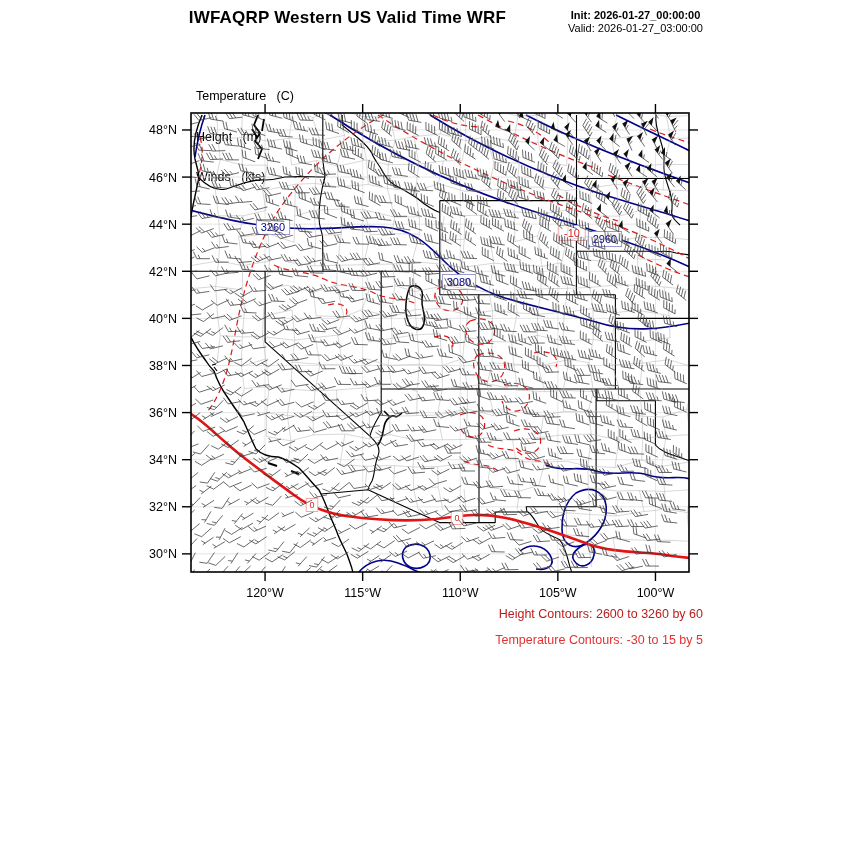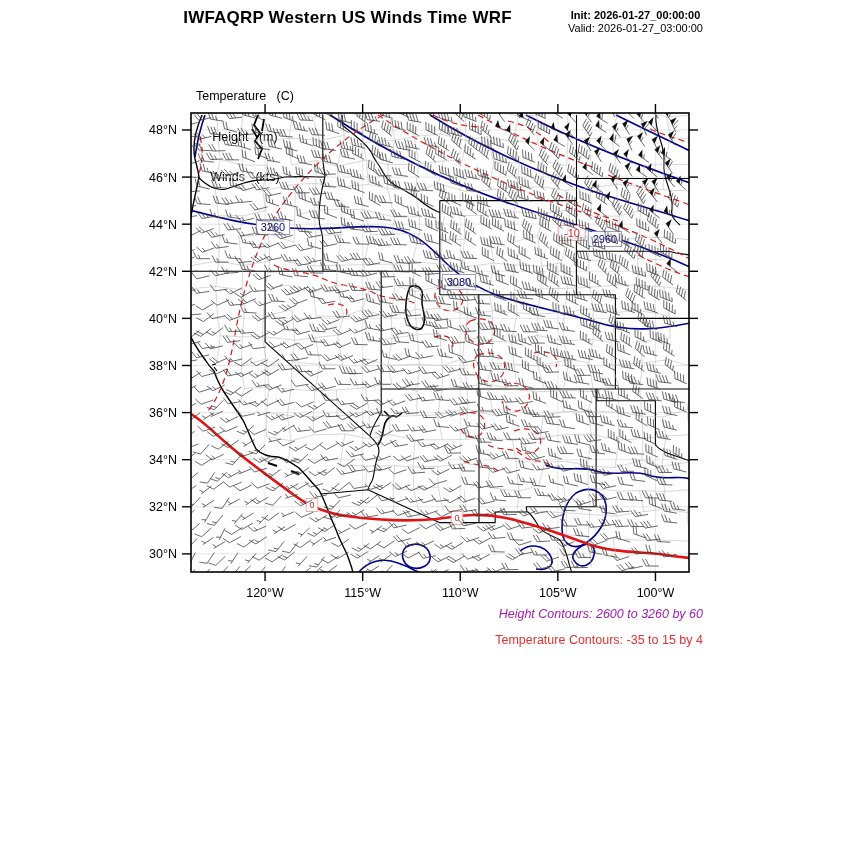--- a/index.html
+++ b/index.html
@@ -1,31 +1,31 @@
 <!DOCTYPE html>
 <html><head>
 <meta charset="utf-8">
 <style>
   html,body{margin:0;padding:0;background:#ffffff;width:850px;height:850px;overflow:hidden;
     font-family:"Liberation Sans","DejaVu Sans",sans-serif;color:#000;}
   .abs{position:absolute;}
   #title{left:150px;top:8px;width:395px;text-align:center;font-size:17px;font-weight:bold;letter-spacing:.2px;}
   #initvalid{right:147px;top:9px;text-align:center;font-size:11px;line-height:13px;}
   #initvalid .init{font-weight:bold;}
-  #legend{left:196px;top:63px;font-size:12.5px;line-height:13.5px;white-space:pre;text-align:center;}
+  #legend{left:196px;top:63px;font-size:12.5px;line-height:13.5px;white-space:pre;}
   #cap-height{right:147px;top:607px;font-size:12.5px;font-weight:500;}
   #cap-temp{right:147px;top:633px;font-size:12.5px;font-weight:500;}
   #footer{left:196px;top:806px;font-size:11.5px;line-height:14px;}
   #map-wrap{left:141px;top:101px;width:630px;height:530px;}
   svg text{font-family:"Liberation Sans","DejaVu Sans",sans-serif;}
 </style>
 </head>
 <body>
 
-<div class="abs" id="title">IWFAQRP Western US Winds Time WRF</div>
+<div class="abs" id="title">IWFAQRP Western US Valid Time WRF</div>
 
 <div class="abs" id="initvalid">
   <div class="init">Init: 2026-01-27_00:00:00</div>
   <div class="valid">Valid: 2026-01-27_03:00:00</div>
 </div>
 
 <div class="abs" id="legend">
   <div>Temperature   (C)</div>
   <div>Height   (m)</div>
   <div>Winds   (kts)</div>
@@ -208,17 +208,17 @@
           <text x="74.05919999999988" y="484" text-anchor="middle" font-size="12.5">120°W</text>
           <text x="171.65919999999988" y="484" text-anchor="middle" font-size="12.5">115°W</text>
           <text x="269.25919999999985" y="484" text-anchor="middle" font-size="12.5">110°W</text>
           <text x="366.8591999999999" y="484" text-anchor="middle" font-size="12.5">105°W</text>
           <text x="464.45919999999984" y="484" text-anchor="middle" font-size="12.5">100°W</text>
         </g>
       </g>
     </svg>
 </div>
 
-<div class="abs" id="cap-height" style="color: #a21caf; font-style: italic;">Height Contours: 2600 to 3260 by 60</div>
-<div class="abs" id="cap-temp" style="color: rgb(229, 48, 48);">Temperature Contours: -35 to 15 by 4</div>
+<div class="abs" id="cap-height" style="color: #b91c1c;">Height Contours: 2600 to 3260 by 60</div>
+<div class="abs" id="cap-temp" style="color: rgb(229, 48, 48);">Temperature Contours: -30 to 15 by 5</div>
 
 <div class="abs" id="footer">
 </div>
 
 </body></html>

